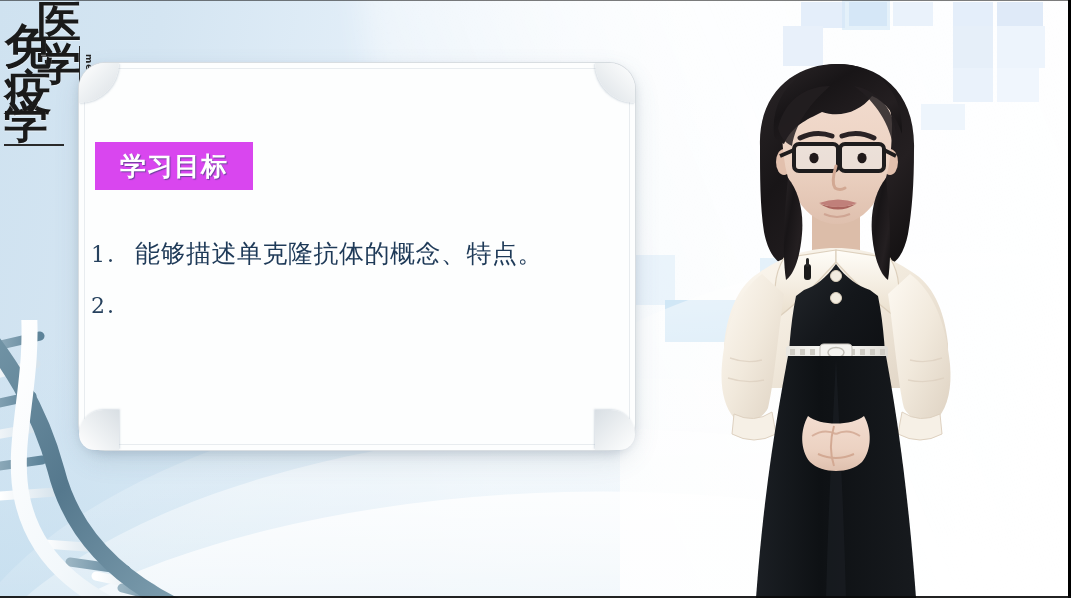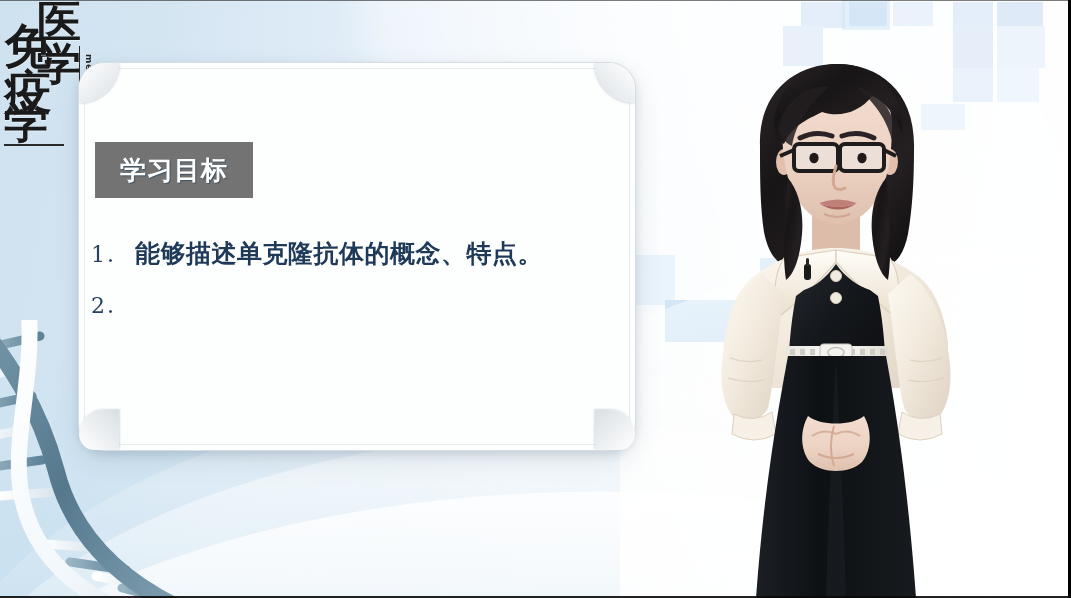--- a/index.html
+++ b/index.html
@@ -202,22 +202,22 @@
   .corner.tr { right: 0; top: 0;  border-radius: 0 26px 0 100%; background: linear-gradient(225deg, #ffffff 0%, #eef1f3 45%, #d9dfe4 100%); box-shadow: -1px 1px 2px rgba(120,140,160,.28); }
   .corner.bl { left: 0;  bottom: 0; border-radius: 100% 0 0 26px; background: linear-gradient(45deg, #ffffff 0%, #eef1f3 45%, #d9dfe4 100%); box-shadow: 1px -1px 2px rgba(120,140,160,.28); }
   .corner.br { right: 0; bottom: 0; border-radius: 0 100% 26px 0; background: linear-gradient(315deg, #ffffff 0%, #eef1f3 45%, #d9dfe4 100%); box-shadow: -1px -1px 2px rgba(120,140,160,.28); }
 
   
   .title-box {
     position: absolute;
     left: 16px;
     top: 79px;
     min-width: 158px;
-    height: 56px;
-    background: #737373;
+    height: 48px;
+    background: #d946ef;
     display: flex;
     align-items: center;
     justify-content: center;
     padding: 0 24px;
     box-sizing: border-box;
   }
   .title-box .t {
     font-family: "DejaVu Serif", "Liberation Serif", serif;
     font-weight: bold;
     font-size: 26px;
@@ -243,21 +243,21 @@
     font-size: 22px;
     color: #27425e;
     width: 44px;
     flex: 0 0 44px;
     text-align: left;
     padding-left: 2px;
     letter-spacing: 2px;
   }
   .goal .txt {
     font-family: "DejaVu Serif", "Liberation Serif", serif;
-    font-weight: bold;
+    font-weight: normal;
     font-size: 25px;
     color: #1e3a58;
     letter-spacing: .5px;
     text-shadow: 1px 1px 0 rgba(255,255,255,.7);
     line-height: 1.25;
   }
 
   
   .presenter {
     position: absolute;

